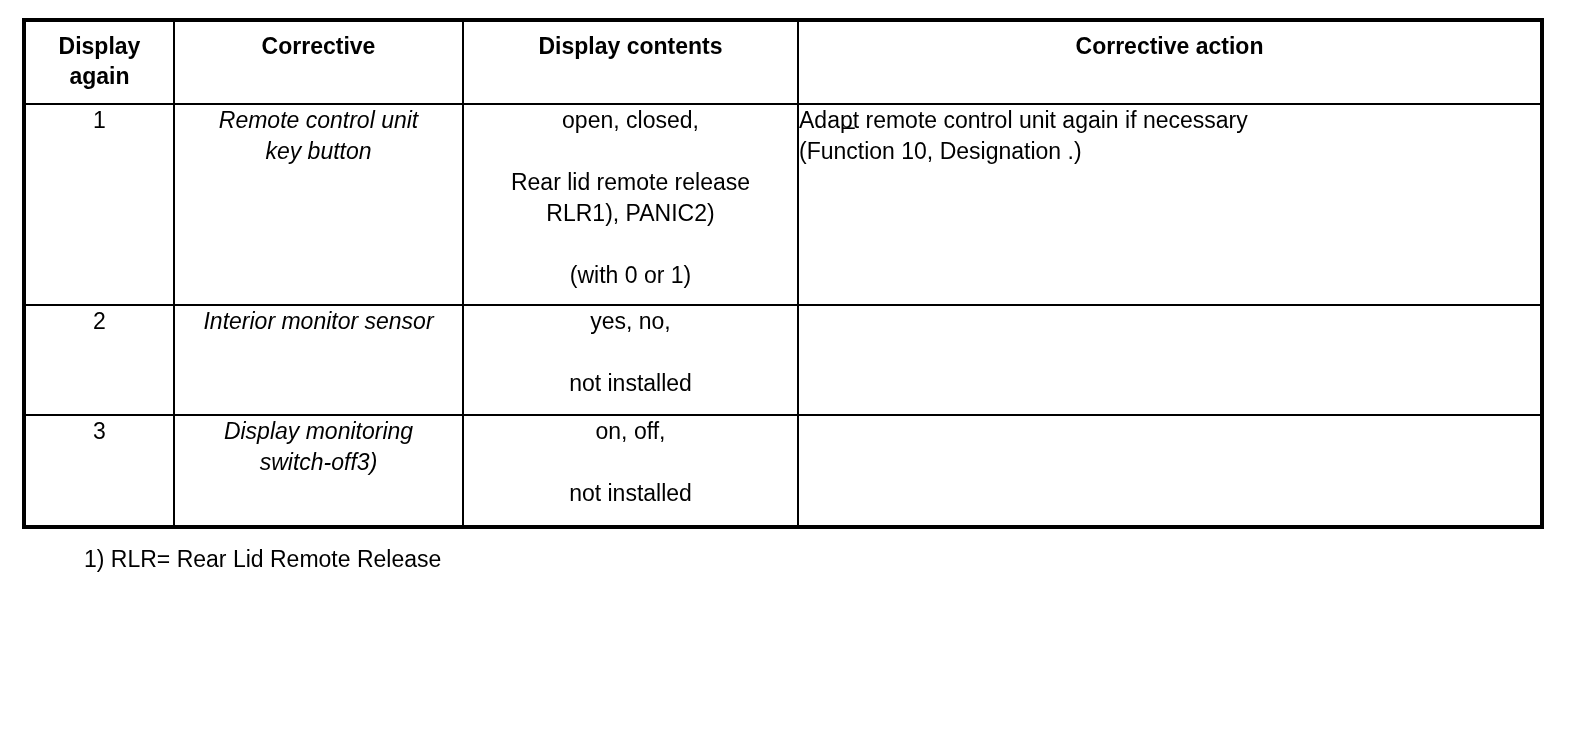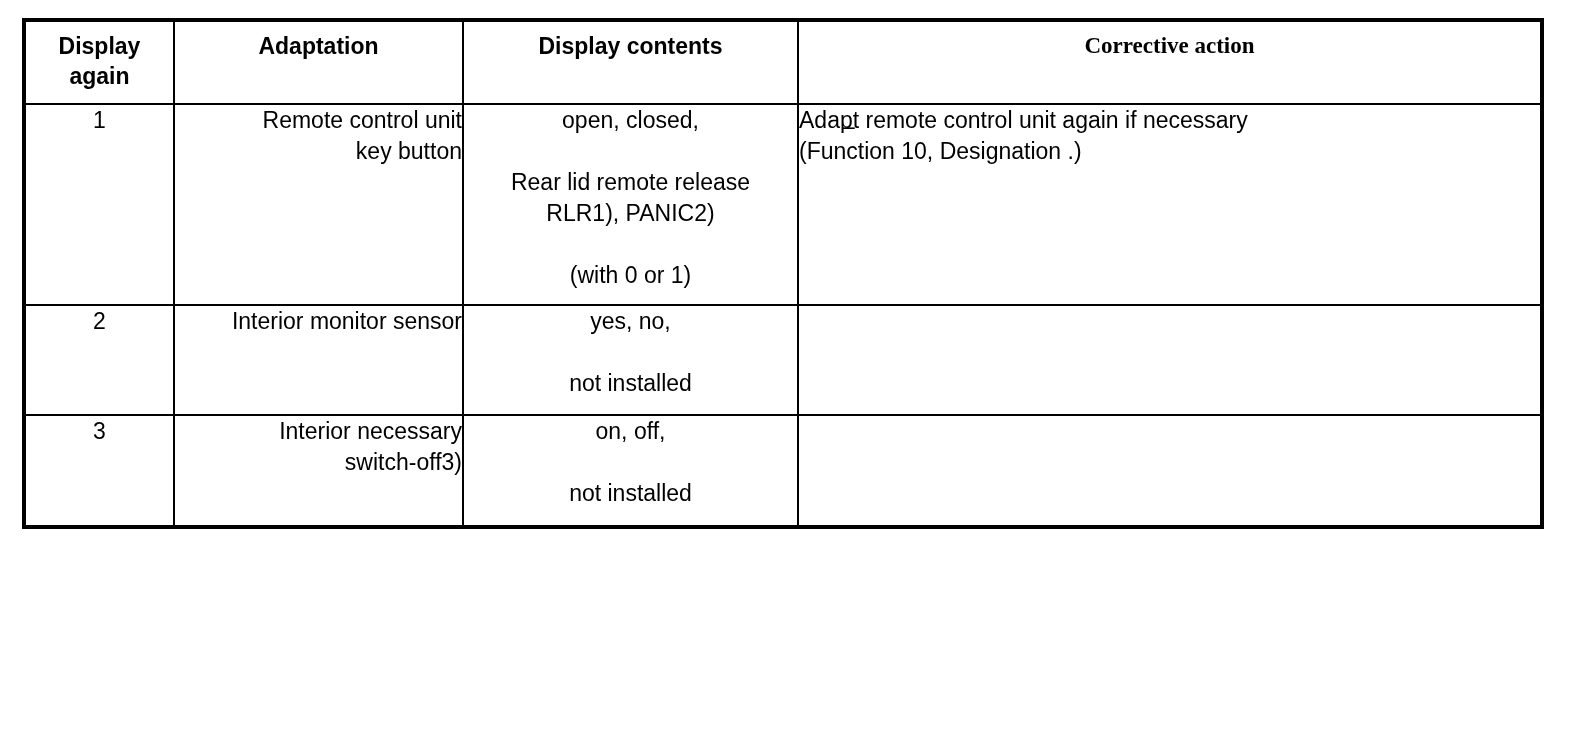--- a/index.html
+++ b/index.html
@@ -53,36 +53,36 @@
   .head-row td {
     height: 72px;
     text-align: center;
     font-weight: bold;
     font-size: 23px;
     line-height: 30px;
     padding-top: 9px;
   }
   .head-row td.hd-corr {
     vertical-align: top;
-    font-family: Liberation Serif, serif;
   }
 
   
   .cell-zone {
     text-align: center;
     font-size: 23px;
     line-height: 30px;
     padding-top: 10px;
   }
   .cell-desig {
-    text-align: right;
+    text-align: center;
     font-size: 23px;
     line-height: 31px;
     padding-top: 10px;
     padding-left: 10px;
+    font-style: italic;
   }
   .cell-disp {
     text-align: center;
     font-size: 23px;
     line-height: 31px;
     padding-top: 10px;
     padding-left: 6px;
     padding-right: 6px;
     margin-top: 37px;
   }
@@ -134,21 +134,21 @@
       <col class="col-desig">
       <col class="col-disp">
       <col class="col-corr">
     </colgroup>
     <thead>
       <tr class="head-row">
         <td class="hd-zone">
           <span>Display</span><br>
           <span>again</span>
         </td>
-        <td class="hd-desig">Adaptation</td>
+        <td class="hd-desig">Corrective</td>
         <td class="hd-disp">Display contents</td>
         <td class="hd-corr">Corrective action</td>
       </tr>
     </thead>
     <tbody>
       <tr class="row1">
         <td class="cell-zone">1</td>
         <td class="cell-desig">
           <span>Remote control unit</span><br>
           <span>key button</span>
@@ -177,31 +177,32 @@
           <span class="gap"></span>
           <span>not installed</span>
         </td>
         <td class="cell-corr">
           <span></span>
         </td>
       </tr>
       <tr class="row3">
         <td class="cell-zone">3</td>
         <td class="cell-desig">
-          <span>Interior necessary</span><br>
+          <span>Display monitoring</span><br>
           <span>switch-off3)</span>
         </td>
         <td class="cell-disp">
           <span>on, off,</span>
           <span class="gap"></span>
           <span>not installed</span>
         </td>
         <td class="cell-corr">
           <span></span>
         </td>
       </tr>
     </tbody>
   </table>
 
   <div class="footnotes">
+    <div class="footnote">1) RLR= Rear Lid Remote Release</div>
   </div>
 
 </div>
 
 </body></html>

